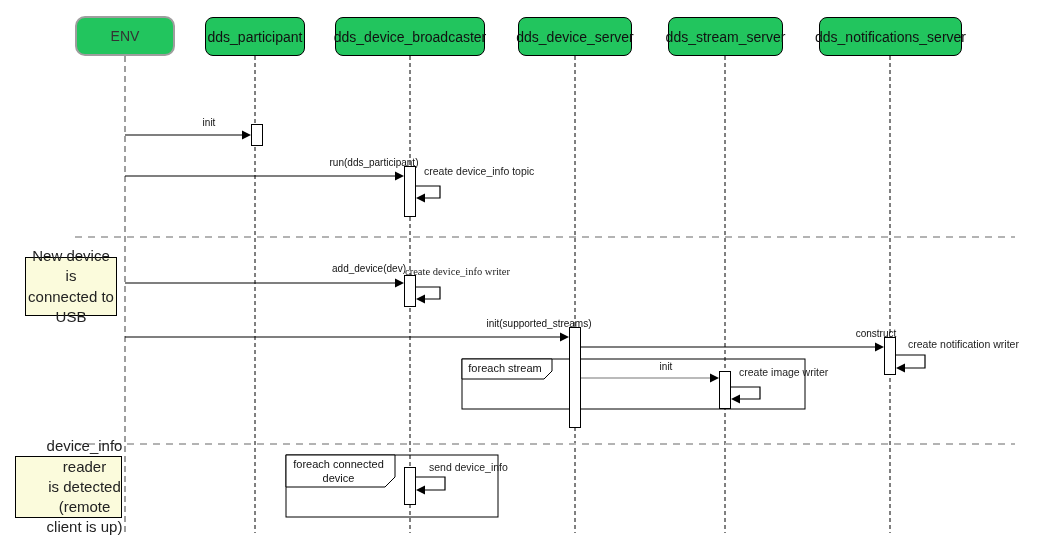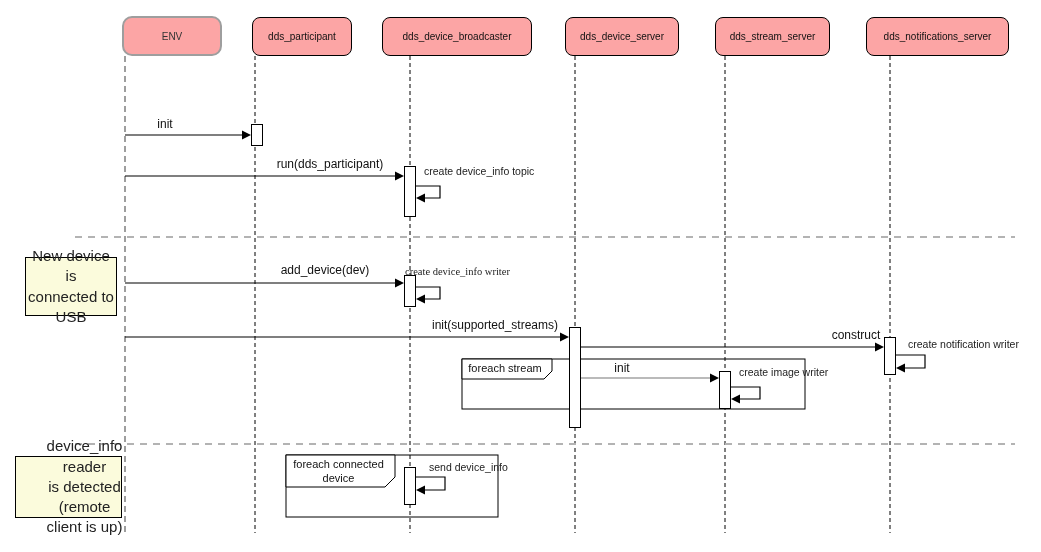--- a/index.html
+++ b/index.html
@@ -3,31 +3,32 @@
 <meta charset="utf-8">
 <style>
   html,body{margin:0;padding:0;background:#ffffff;}
   #canvas{
     position:relative;width:1041px;height:552px;background:#ffffff;
     font-family:"Liberation Sans","DejaVu Sans",sans-serif;overflow:hidden;
   }
   #layer-svg{position:absolute;left:0;top:0;width:1041px;height:552px;}
   .participant{
     position:absolute;display:flex;align-items:center;justify-content:center;
-    background:#fca5a5;border:1px solid #000;border-radius:8px;
-    font-size:10px;color:#111;box-sizing:border-box;white-space:nowrap;margin-left:47px;
+    background:#22c55e;border:1px solid #000;border-radius:8px;
+    font-size:14px;color:#111;box-sizing:border-box;white-space:nowrap;
   }
   .participant.env{border:2px solid #9e9e9e;border-radius:10px;color:#333;}
   .activation{
     position:absolute;width:12px;background:#ffffff;border:1px solid #000;
     box-sizing:border-box;
   }
   .msg-label{
-    position:absolute;font-size:12px;color:#111;white-space:nowrap;
+    position:absolute;font-size:10px;color:#111;white-space:nowrap;
     transform:translateX(-50%);
+    margin-left:44px;
   }
   .small-label{
     position:absolute;font-size:10.5px;color:#222;white-space:nowrap;
   }
   .frame-label{
     position:absolute;font-size:11px;color:#111;text-align:center;
     white-space:pre-line;line-height:1.3;padding-top:2px;box-sizing:border-box;
   }
   .note{
     position:absolute;background:#fbfbdc;border:1px solid #000;box-sizing:border-box;
@@ -76,21 +77,21 @@
       <polygon points="416,490 425,485.5 425,494.5" fill="#000000"></polygon>
     </svg>
   <div id="layer-html">
       <div class="frame-label" style="left: 462px; top: 359px; width: 86px; height: 20px;">foreach stream</div>
       <div class="frame-label" style="left: 286px; top: 455px; width: 105px; height: 32px;">foreach connected
 device</div>
       <div class="msg-label" style="left: 165px; top: 117px;">init</div>
       <div class="msg-label" style="left: 330px; top: 157px;">run(dds_participant)</div>
       <div class="msg-label" style="left: 325px; top: 263px;">add_device(dev)</div>
       <div class="msg-label" style="left: 495px; top: 318px;">init(supported_streams)</div>
-      <div class="msg-label" style="left: 856px; top: 328px;">construct</div>
+      <div class="msg-label" style="left: 832px; top: 328px;">construct</div>
       <div class="msg-label" style="left: 622px; top: 361px;">init</div>
       <div class="small-label" style="left: 424px; top: 165px;">create device_info topic</div>
       <div class="small-label" style="left: 405px; top: 266px; font-family: Liberation Serif, serif;">create device_info writer</div>
       <div class="small-label" style="left: 908px; top: 338px;">create notification writer</div>
       <div class="small-label" style="left: 739px; top: 366px;">create image writer</div>
       <div class="small-label" style="left: 429px; top: 461px;">send device_info</div>
       <div class="activation" style="left: 251px; top: 124px; height: 22px;"></div>
       <div class="activation" style="left: 404px; top: 166px; height: 51px;"></div>
       <div class="activation" style="left: 404px; top: 275px; height: 32px;"></div>
       <div class="activation" style="left: 569px; top: 327px; height: 101px;"></div>

